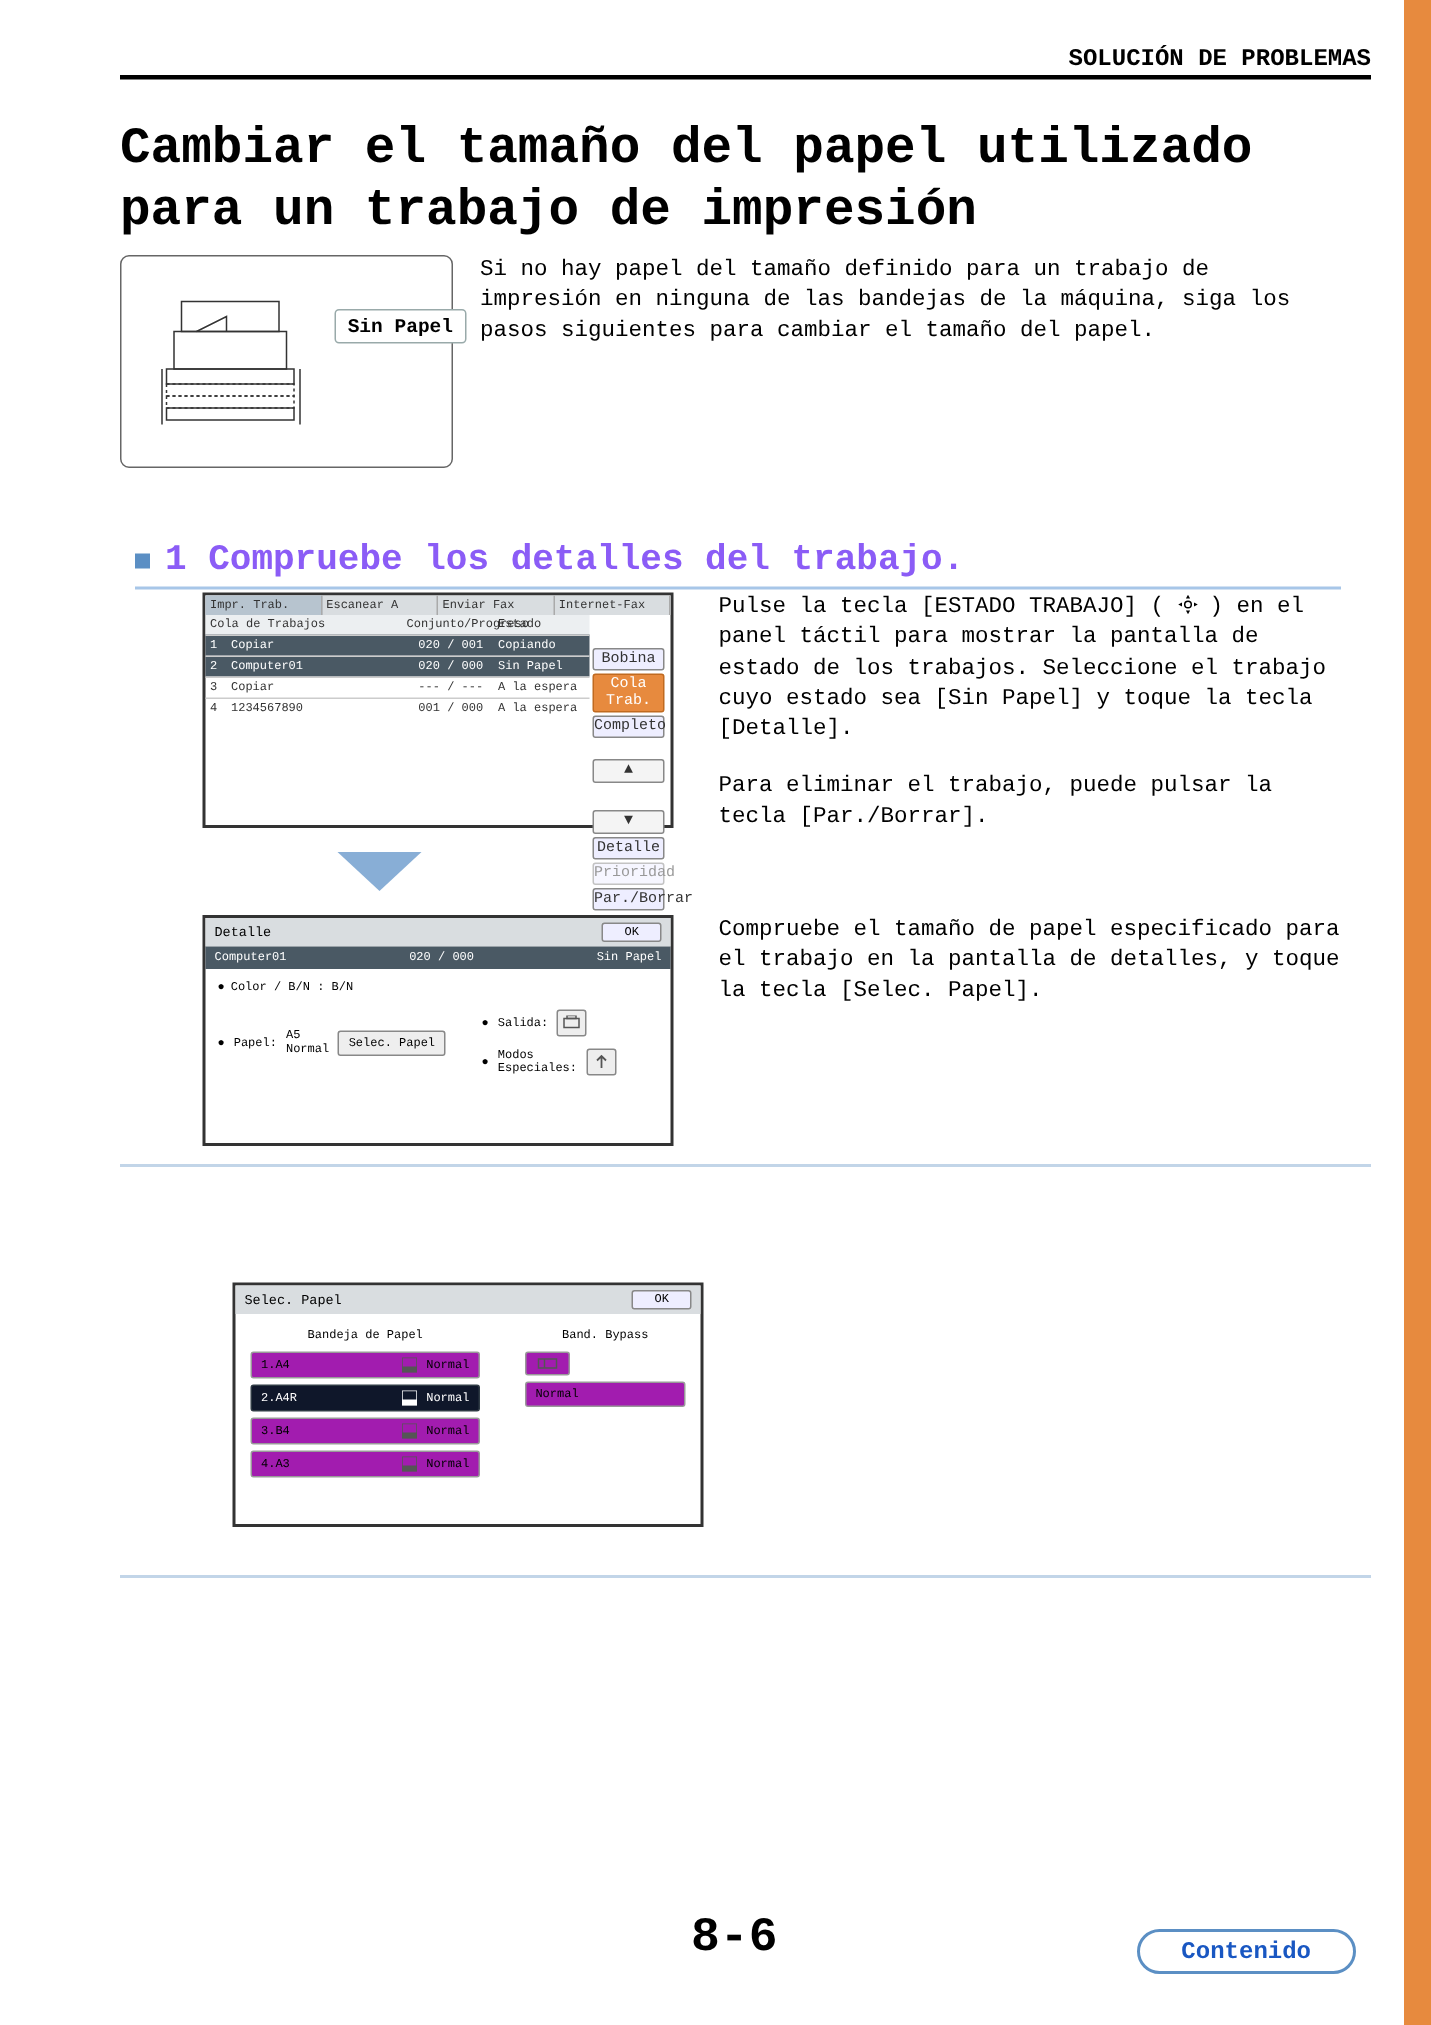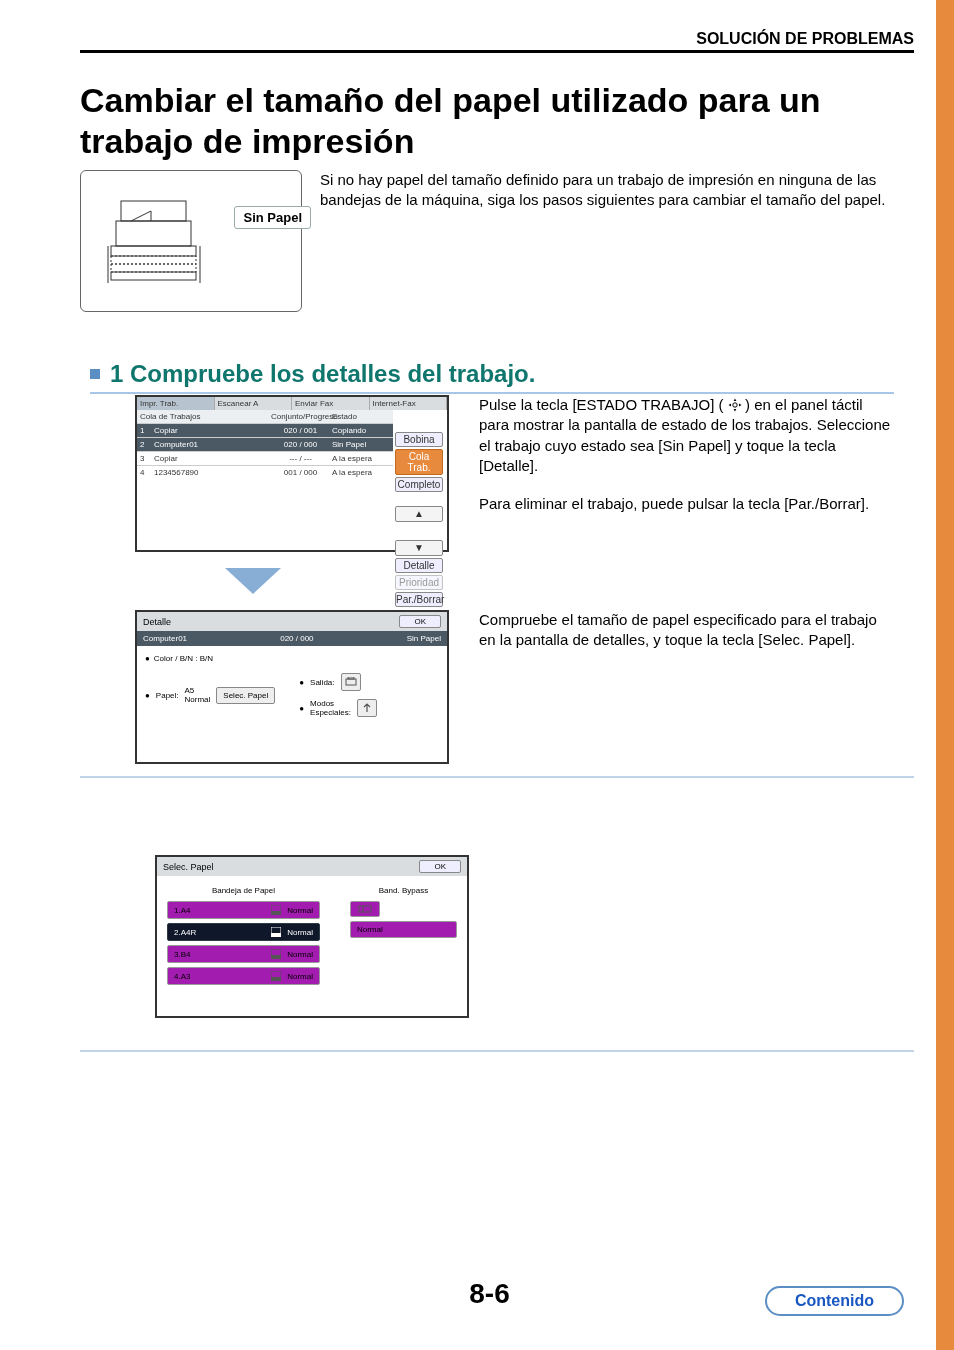--- a/index.html
+++ b/index.html
@@ -7,20 +7,21 @@
     font-family: Arial, Helvetica, sans-serif;
     background: #fff;
     color: #000;
     width: 954px;
   }
   .page {
     position: relative;
     width: 954px;
     height: 1350px;
     box-sizing: border-box;
+    font-family: Liberation Mono, monospace;
   }
   .side-stripe {
     position: absolute;
     top: 0;
     right: 0;
     width: 18px;
     height: 100%;
     background: #e78a3e;
   }
   .header-bar {
@@ -81,21 +82,21 @@
   .intro-text {
     font-size: 15px;
     line-height: 1.35;
   }
   .step-heading {
     position: absolute;
     left: 90px;
     right: 60px;
     font-size: 24px;
     font-weight: bold;
-    color: #0f766e;
+    color: #8b5cf6;
   }
   .step-rule {
     border-bottom: 2px solid #a7c6e8;
     padding-bottom: 4px;
     display: flex;
     align-items: center;
     gap: 10px;
   }
   .step-bullet {
     width: 10px;
@@ -305,21 +306,21 @@
     border-top: 2px solid #c2d5e8;
   }
   .div1 { top: 776px; }
   .div2 { top: 1050px; }
 
   .page-num {
     position: absolute;
     bottom: 40px;
     left: 0; right: 0;
     text-align: center;
-    font-size: 28px;
+    font-size: 32px;
     font-weight: bold;
     padding-left: 25px;
   }
   .contents-btn {
     position: absolute;
     bottom: 34px;
     right: 50px;
     border: 2px solid #5b8fc4;
     border-radius: 16px;
     padding: 4px 28px;

